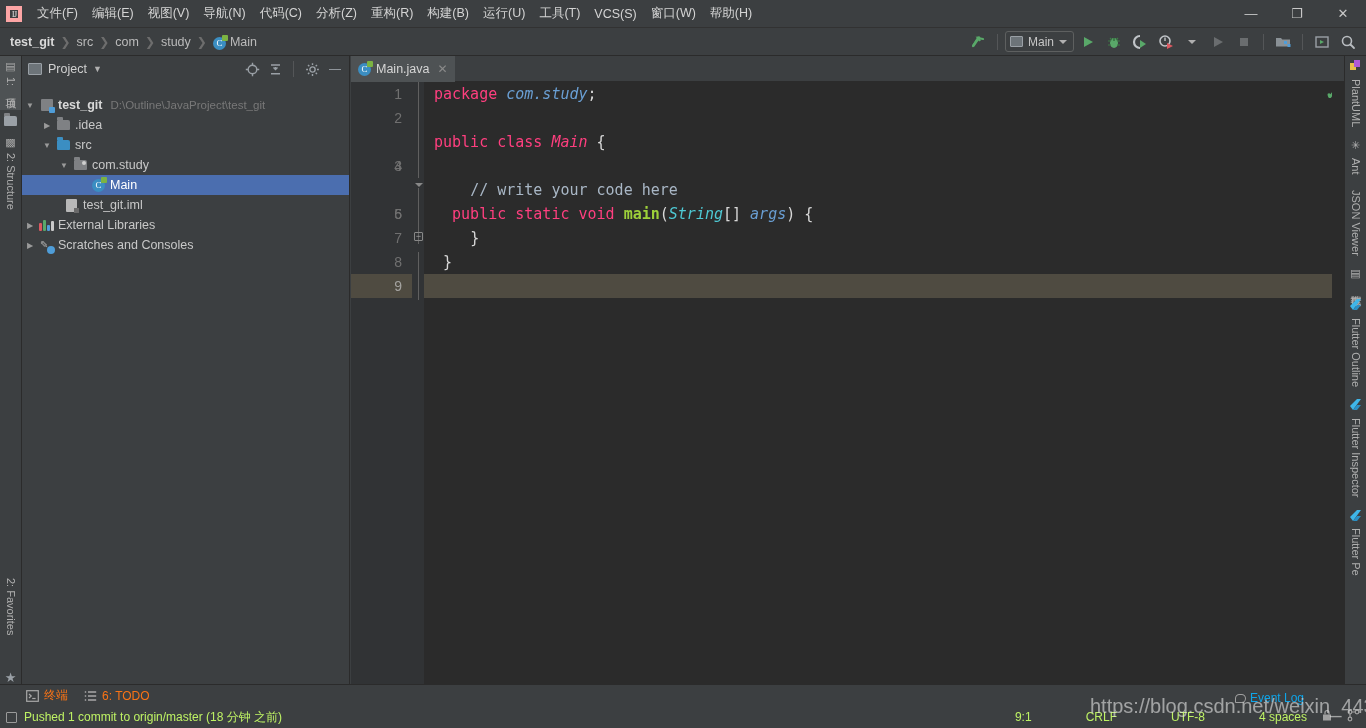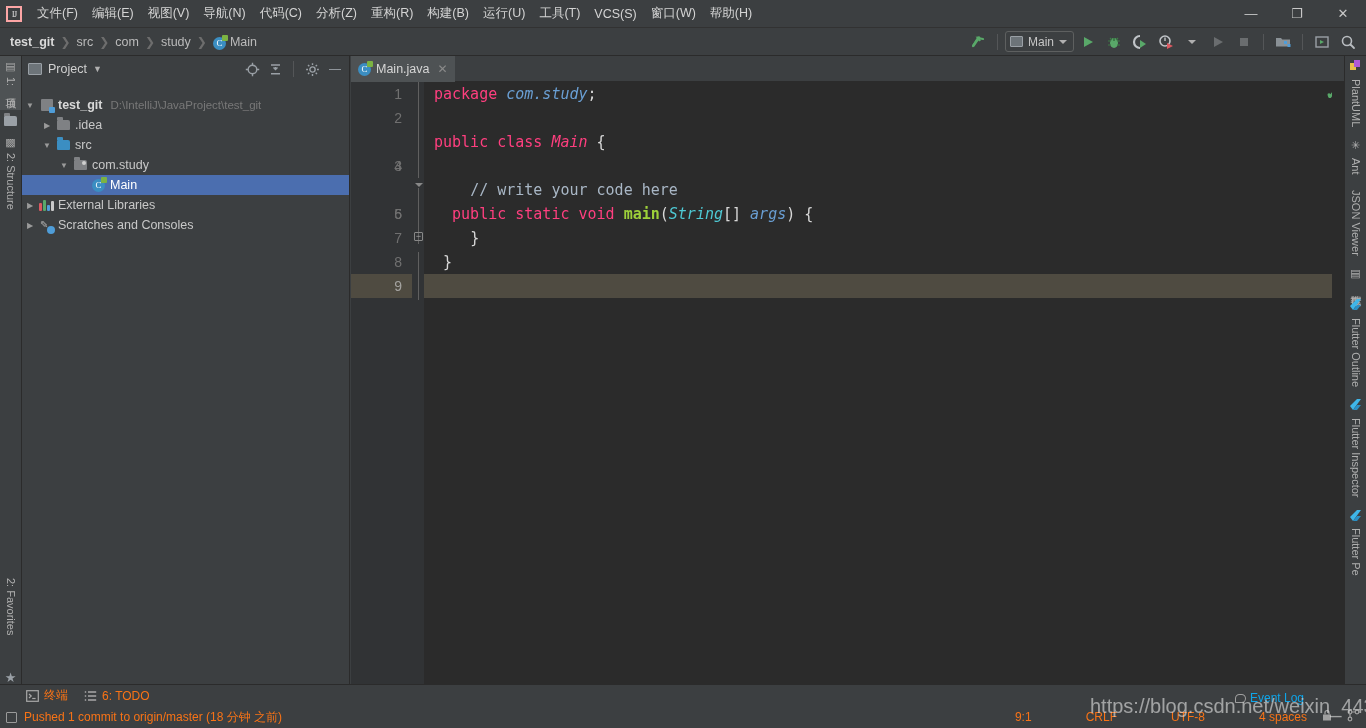--- a/index.html
+++ b/index.html
@@ -14,21 +14,21 @@
   .app { position: relative; width: 1366px; height: 728px; }
 
   
   .titlebar {
     position: absolute; top: 0; left: 0; width: 1366px; height: 28px;
     background: #3c3f41; display: flex; align-items: center;
     border-bottom: 1px solid #323232;
   }
   .ij-logo {
     width: 16px; height: 16px; margin-left: 6px; margin-right: 8px;
-    border: 2px solid #fca5a5; display: flex; align-items: center;
+    border: 4px solid #fca5a5; display: flex; align-items: center;
     justify-content: center; font-size: 9px; color: #dcdcdc;
     font-family: "Liberation Serif", serif; flex: none; letter-spacing: -1px;
   }
   .menu-item {
     font-size: 12.5px; color: #d4d4d4; padding: 4px 7px; white-space: nowrap;
     cursor: default;
   }
   .win-title {
     position: absolute; left: 0; right: 0; text-align: center;
     font-size: 12.5px; color: #a9a9a9; pointer-events: none;
@@ -252,21 +252,21 @@
   
   .toolwin-bar {
     position: absolute; left: 0; bottom: 22px; width: 1366px; height: 22px;
     background: #3c3f41; display: flex; align-items: center;
     border-top: 1px solid #2b2b2b; padding-left: 26px; gap: 16px;
   }
   .tw-item { display: flex; align-items: center; gap: 5px; font-size: 12px; color: #f97316; }
   .statusbar {
     position: absolute; left: 0; bottom: 0; width: 1366px; height: 22px;
     background: #3c3f41; display: flex; align-items: center;
-    font-size: 12px; color: #f97316; padding: 0 6px;
+    font-size: 12px; color: #bef264; padding: 0 6px;
   }
   .sb-left { display: flex; align-items: center; gap: 7px; }
   .sb-right { margin-left: auto; display: flex; align-items: center; gap: 14px; }
   .sb-cell { cursor: default; margin-left: 40px; }
   .eventlog {
     position: absolute; right: 62px; bottom: 23px; font-size: 12px;
     color: #0ea5e9; display: flex; align-items: center; gap: 4px;
   }
   .bubble-ico {
     width: 11px; height: 9px; border: 1.5px solid #a0a0a0;
@@ -447,21 +447,21 @@
       </div>
     </div>
     <div class="pp-body">
 
       <div class="tree-row">
         <span class="twisty">▼</span>
         <span class="node-ico">
             <span class="mod-ico"></span>
           </span>
         <span class="node-label" style="font-weight:bold;color:#d8d8d8;">test_git</span>
-        <span class="node-path">D:\IntelliJ\JavaProject\test_git</span>
+        <span class="node-path">D:\Outline\JavaProject\test_git</span>
       </div>
 
       <div class="tree-row" style="padding-left:17px;">
         <span class="twisty">▶</span>
         <span class="node-ico">
             <span class="folder"></span>
           </span>
         <span class="node-label">.idea</span>
       </div>
 
@@ -481,20 +481,26 @@
         <span class="node-label">com.study</span>
       </div>
 
       <div class="tree-row selected" style="padding-left:68px;">
         <span class="node-ico">
             <span class="class-ico">C</span>
           </span>
         <span class="node-label">Main</span>
       </div>
 
+      <div class="tree-row" style="padding-left:41px;">
+        <span class="node-ico">
+            <span class="iml-ico"></span>
+          </span>
+        <span class="node-label">test_git.iml</span>
+      </div>
 
       <div class="tree-row">
         <span class="twisty">▶</span>
         <span class="node-ico">
           <span class="lib-ico">
               <i style="height:8px;background:#db5860;"></i>
               <i style="height:11px;background:#59a869;"></i>
               <i style="height:6px;background:#4f9dd8;"></i>
               <i style="height:10px;background:#c9c9c9;"></i>
             </span>

